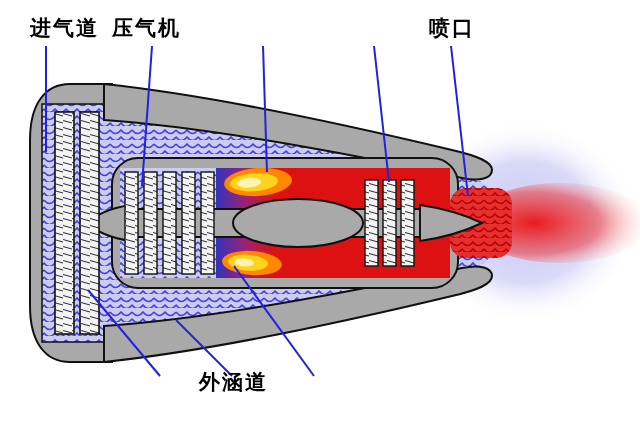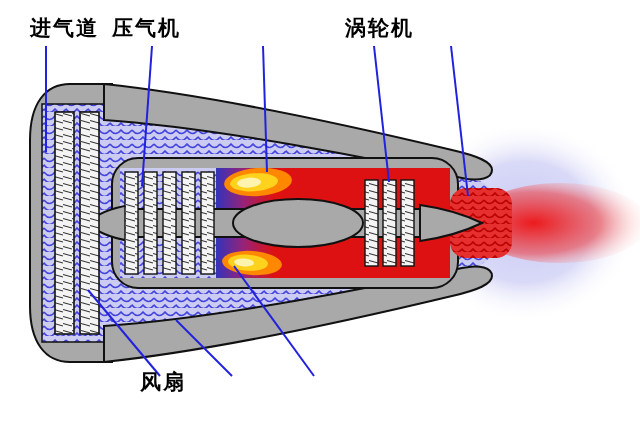--- a/index.html
+++ b/index.html
@@ -118,15 +118,15 @@
       <line x1="374" y1="46" x2="389" y2="182"></line>
       <line x1="451" y1="46" x2="468" y2="196"></line>
       <line x1="160" y1="376" x2="88" y2="290"></line>
       <line x1="232" y1="376" x2="176" y2="320"></line>
       <line x1="314" y1="376" x2="234" y2="266"></line>
     </g>
   </svg>
 
   <div class="lbl" style="left:30px;top:14px">进气道</div>
   <div class="lbl" style="left:112px;top:14px">压气机</div>
-  <div class="lbl" style="left:345px;top:14px">涡轮机</div>
-  <div class="lbl" style="left:140px;top:368px">风扇</div>
+  <div class="lbl" style="left:429px;top:14px">喷口</div>
+  <div class="lbl" style="left:199px;top:368px">外涵道</div>
 </div>
 
 </body></html>

